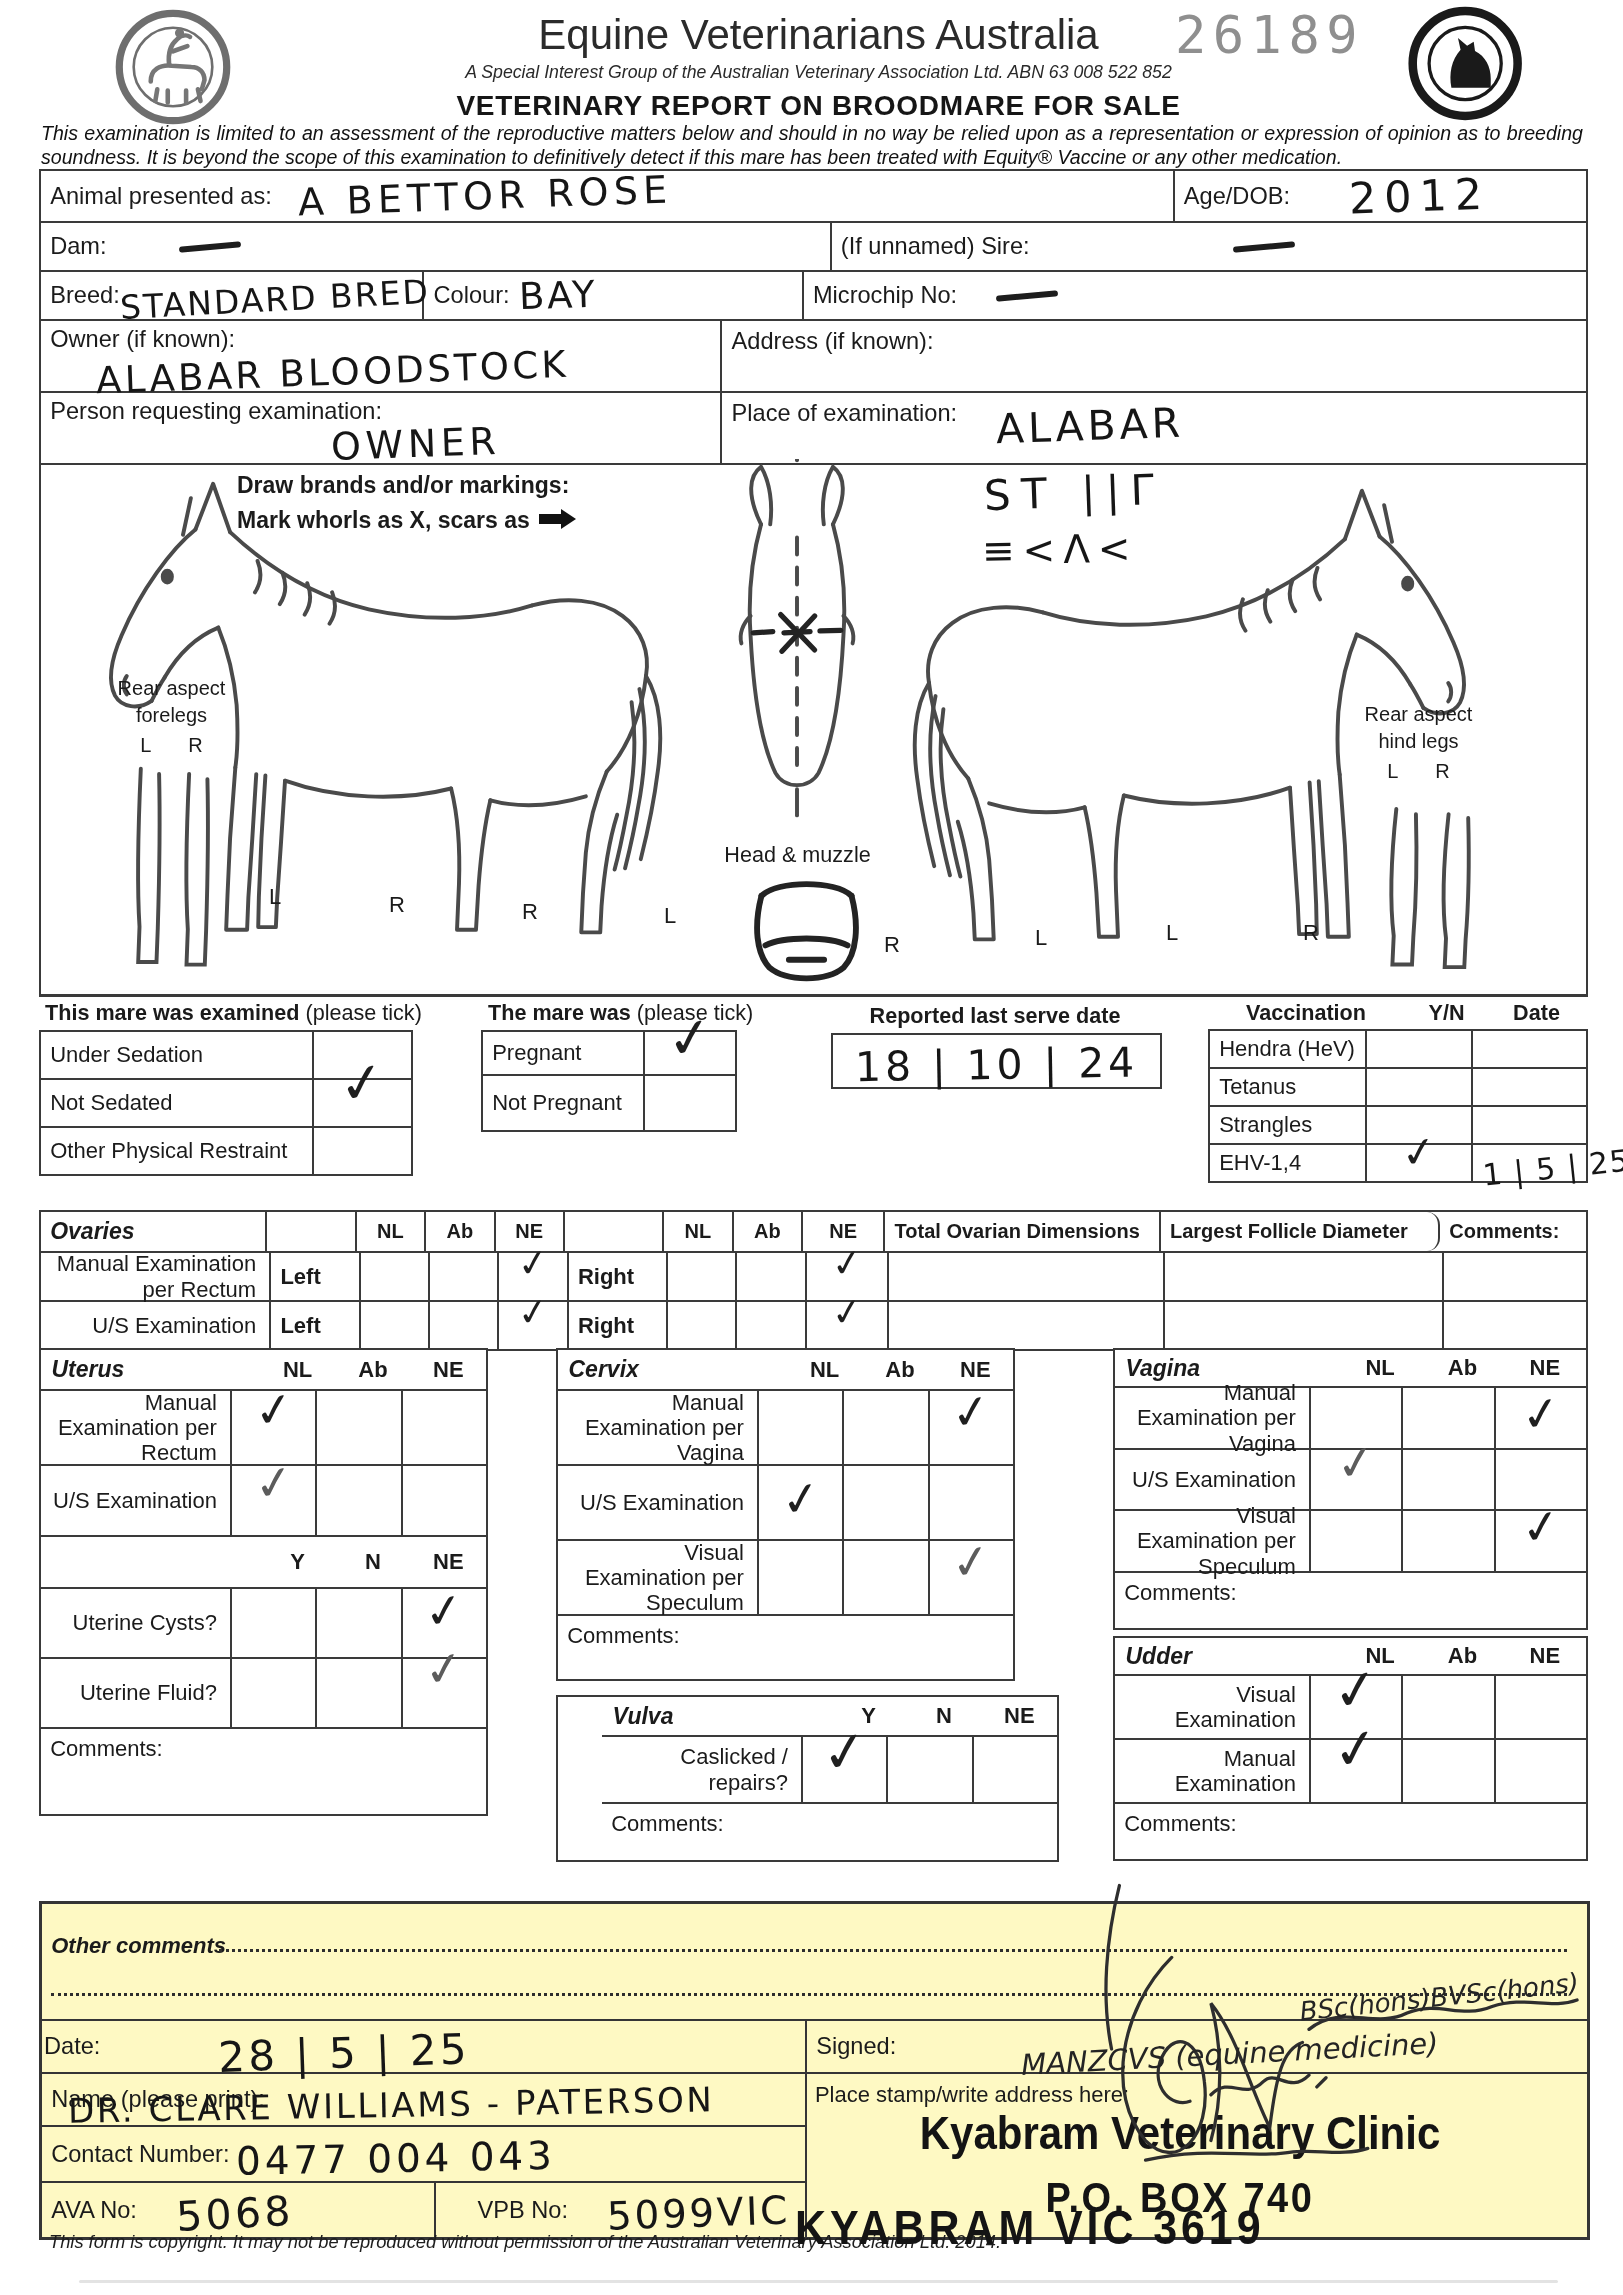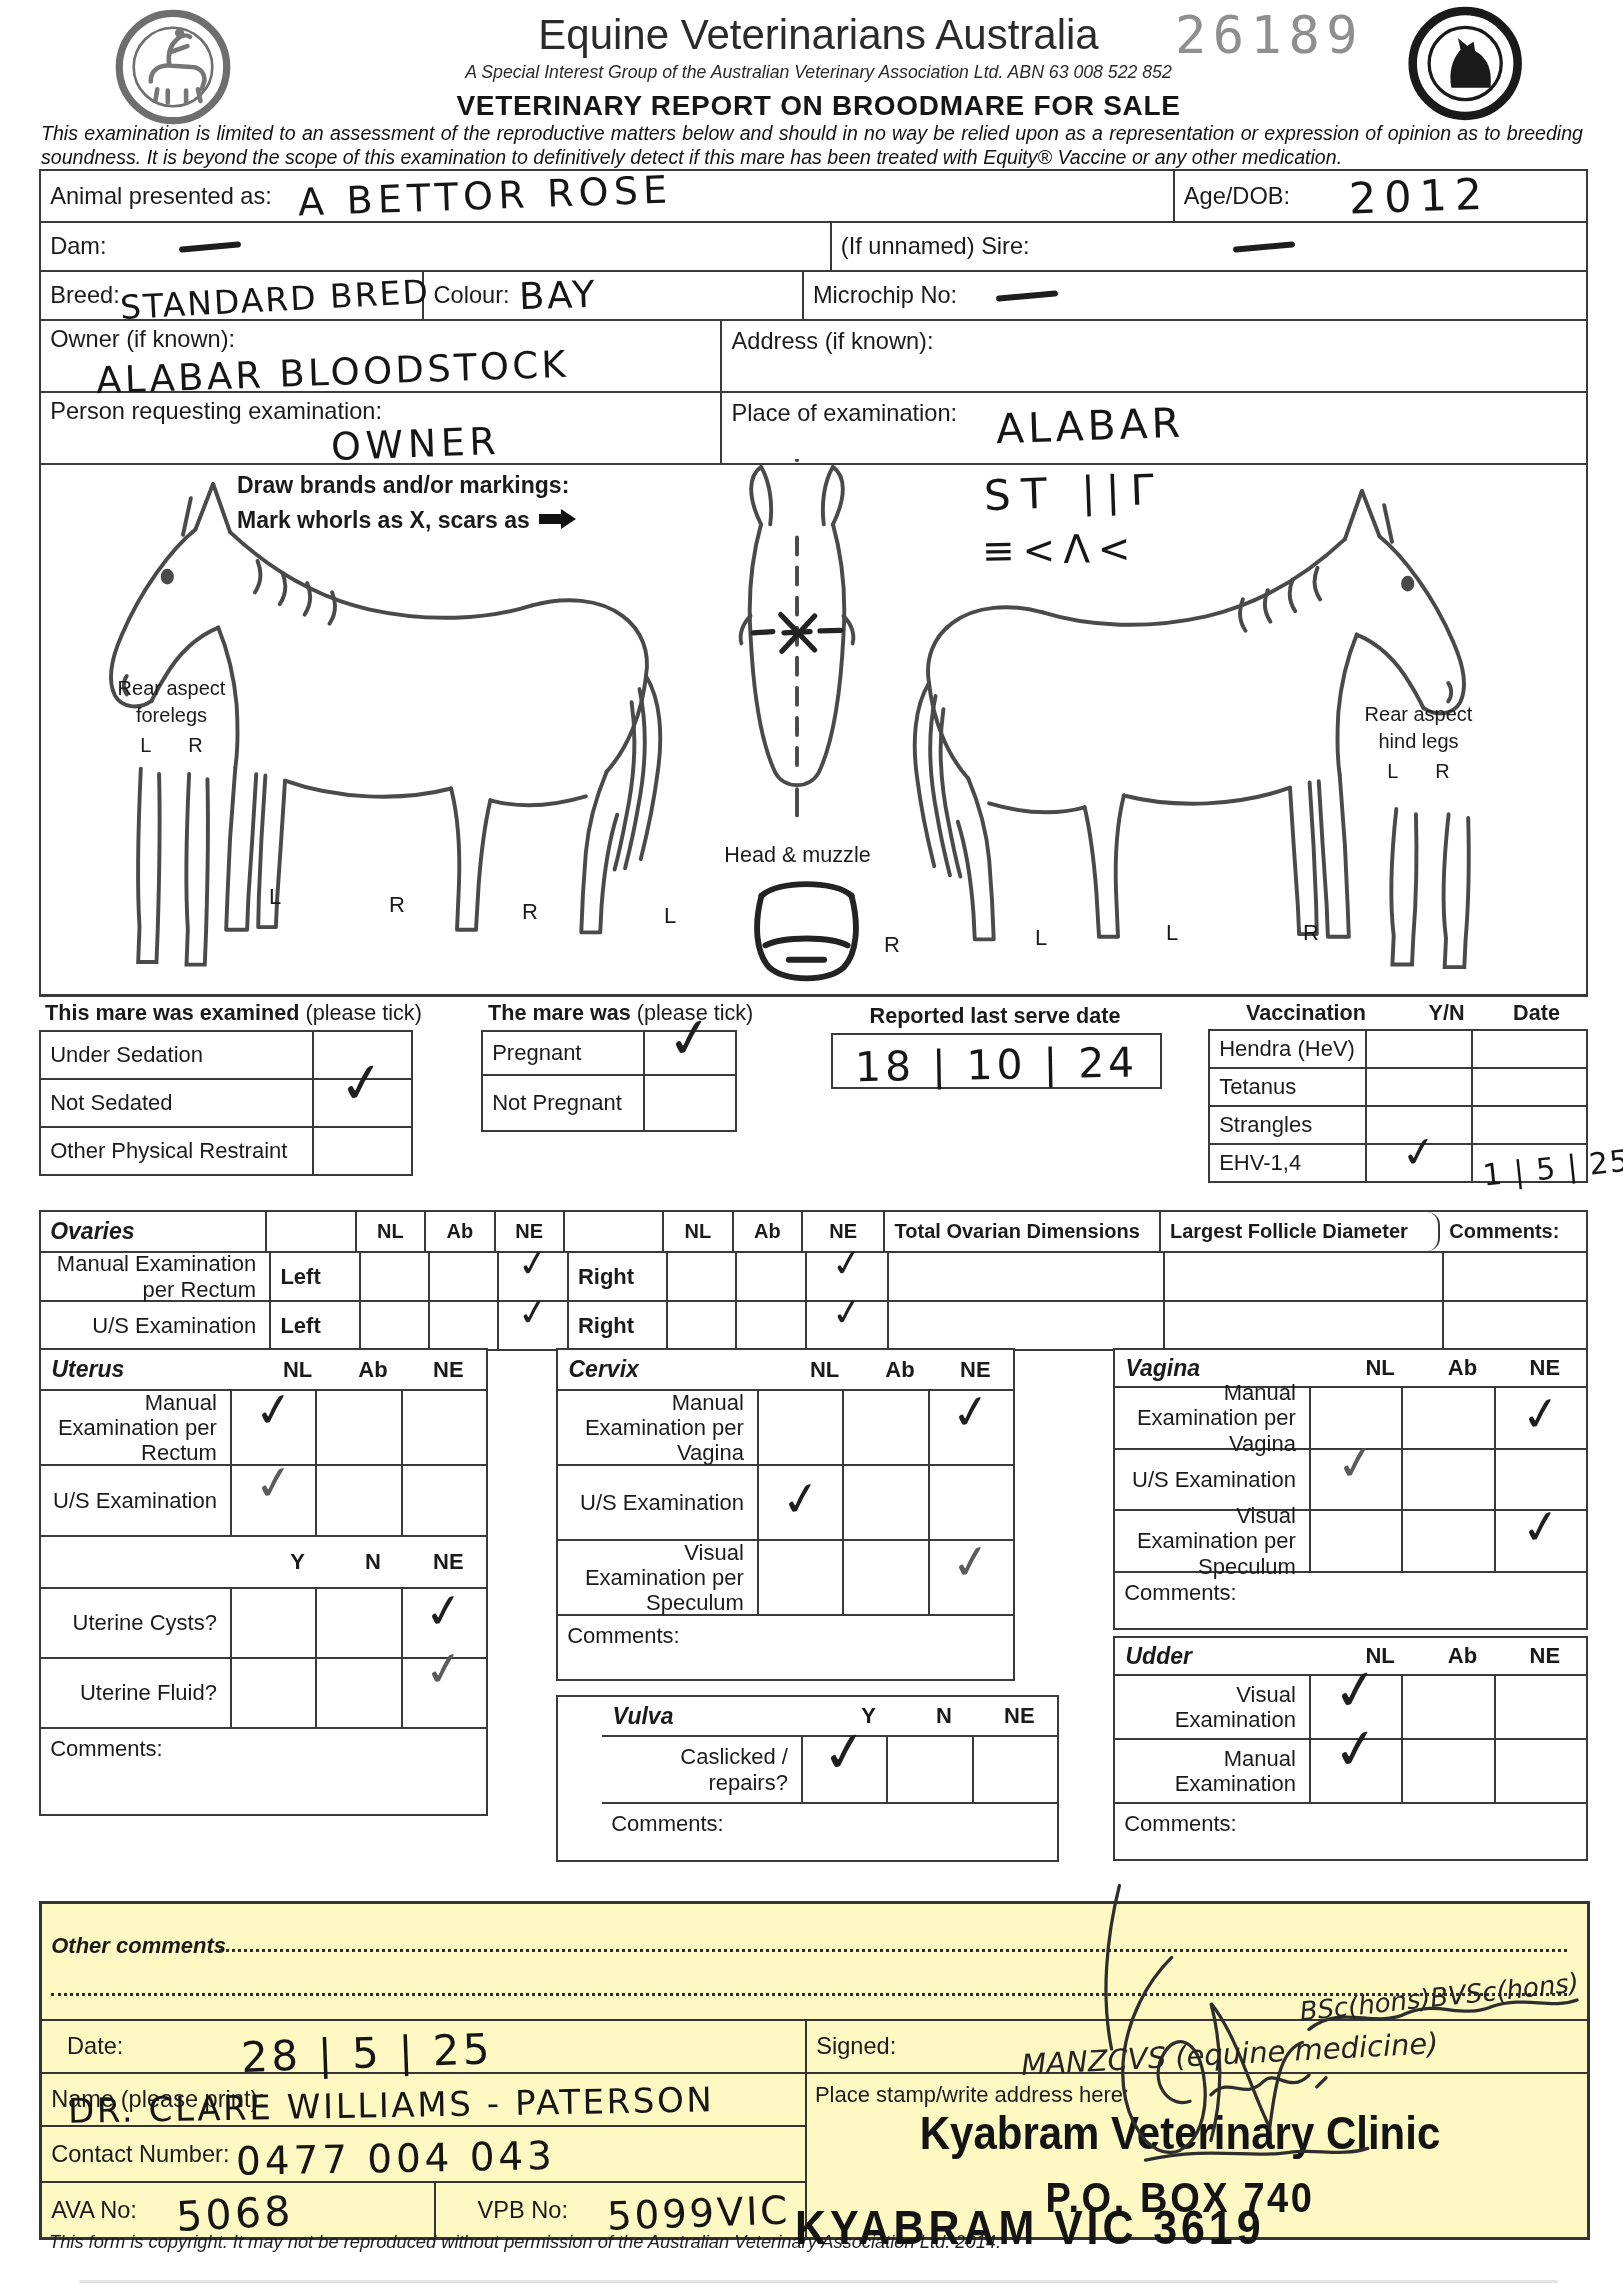--- a/index.html
+++ b/index.html
@@ -623,21 +623,21 @@
   </div>
 
   <div class="abs" style="left:39px;top:1901px;width:1545px;border:3.3px solid #353535;background:#fef9c3;">
     <div style="position:relative;height:115px;border-bottom:2.6px solid #353535;">
       <span class="b i" style="position:absolute;left:9.2px;top:29px;font-size:22px;">Other comments</span>
       <div class="dotline" style="left:177px;top:45px;width:1348px;"></div>
       <div class="dotline" style="left:9.2px;top:89px;width:1516px;"></div>
     </div>
     <div style="display:flex;">
       <div style="width:763px;border-right:2.6px solid #353535;">
-        <div style="height:51px;border-bottom:2.6px solid #353535;display:flex;align-items:center;padding:0 25px;position:relative;">
+        <div style="height:51px;border-bottom:2.6px solid #353535;display:flex;align-items:center;padding:0 2px;position:relative;">
           <span class="lab">Date:</span>
           <span class="hand" style="font-size:42px;margin-left:118px;transform:rotate(-2deg) translateY(6.5px);letter-spacing:3.3px;">28 | 5 | 25</span>
         </div>
         <div style="height:51px;border-bottom:2.6px solid #353535;display:flex;align-items:center;padding:0 9.2px;position:relative;">
           <span class="lab">Name (please print):</span>
           <span class="hand abs" style="font-size:34px;left:26px;top:14.4px;letter-spacing:2.6px;transform:rotate(-1deg);z-index:3;">DR. CLARE WILLIAMS - PATERSON</span>
         </div>
         <div style="height:54px;border-bottom:2.6px solid #353535;display:flex;align-items:center;padding:0 9.2px;">
           <span class="lab">Contact Number:</span>
           <span class="hand" style="font-size:39px;margin-left:6.5px;transform:rotate(-1deg) translateY(3.9px);letter-spacing:3.9px;">0477 004 043</span>

